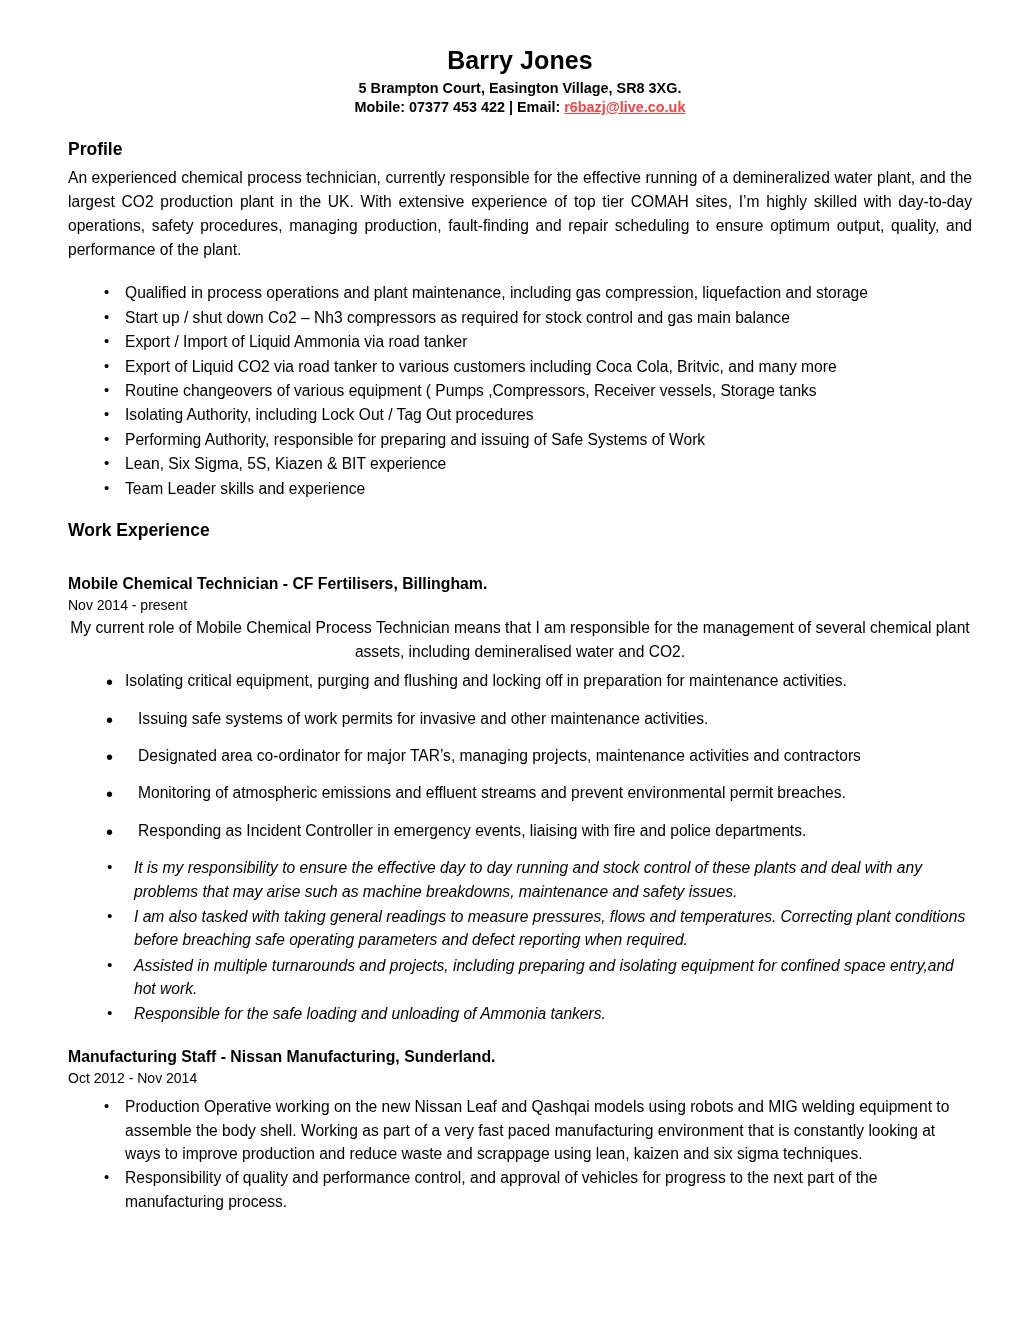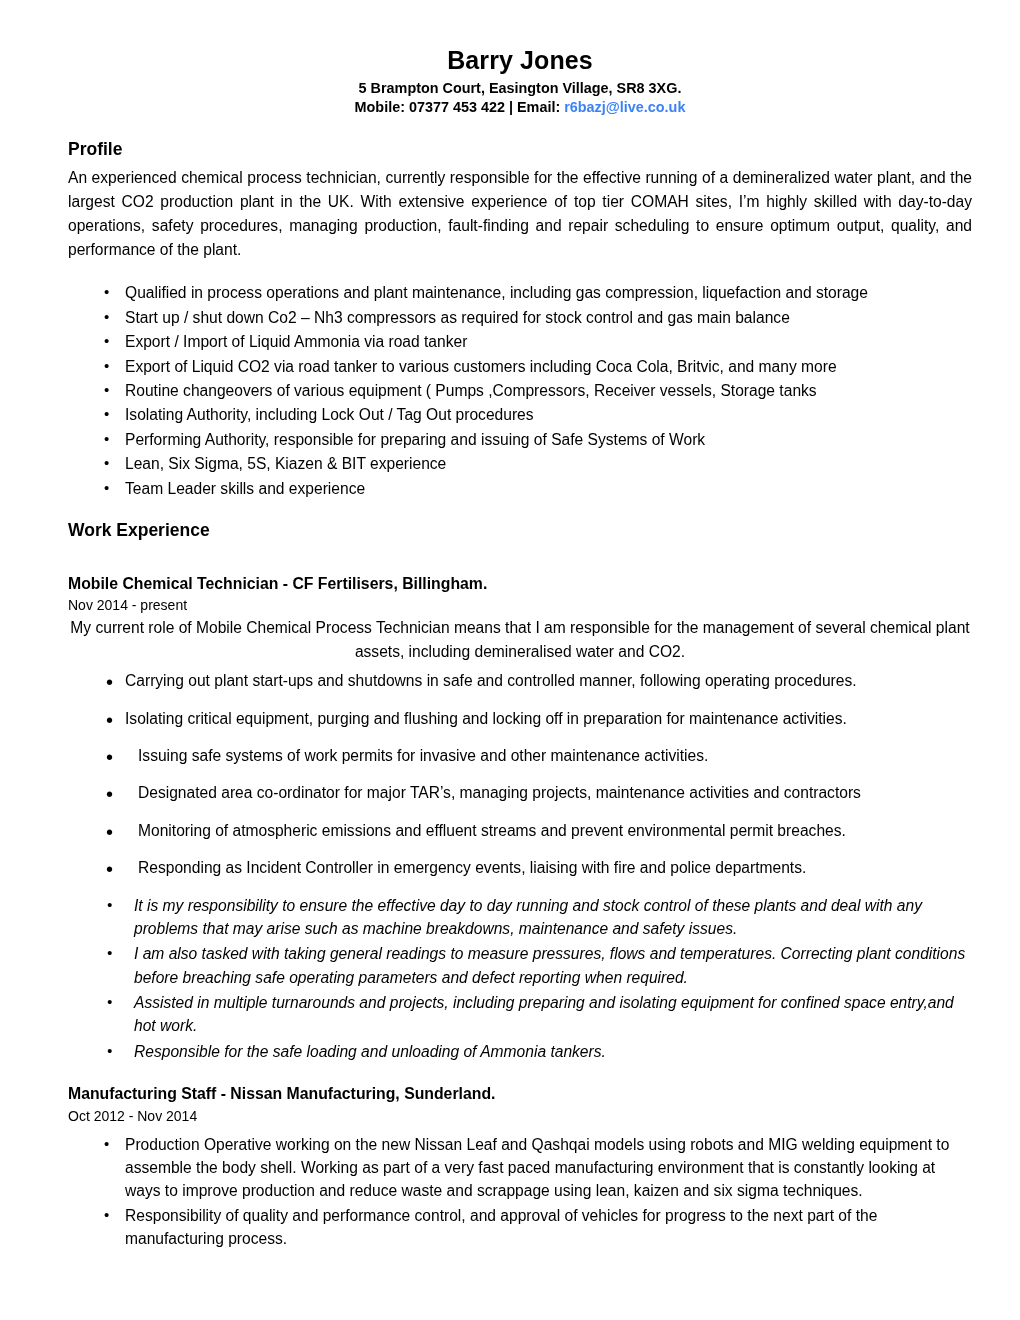--- a/index.html
+++ b/index.html
@@ -35,21 +35,22 @@
     margin: 0 0 3px 0;
   }
   .cv-address,
   .cv-contact {
     font-size: 14.4px;
     font-weight: bold;
     line-height: 1.34;
     margin: 0;
   }
   .cv-email {
-    color: #3b82f6;
+    text-decoration: underline;
+    color: #ef4444;
   }
 
   
   .section-heading {
     font-size: 17.5px;
     font-weight: bold;
     line-height: 1.2;
     margin: 0 0 6px 0;
   }
   .section {
@@ -189,21 +190,20 @@
 
     <div class="spacer-lg"></div>
 
     <div class="job-block">
       <p class="job-title">Mobile Chemical Technician - CF Fertilisers, Billingham.</p>
       <p class="job-dates">Nov 2014 - present</p>
       <p class="job-intro">My current role of Mobile Chemical Process Technician means that I am responsible for the management of several chemical plant assets, including demineralised water and CO2.</p>
     </div>
 
     <ul class="cv-list job-list-wide">
-      <li class="tight">Carrying out plant start-ups and shutdowns in safe and controlled manner, following operating procedures.</li>
       <li class="tight">Isolating critical equipment, purging and flushing and locking off in preparation for maintenance activities.</li>
       <li>Issuing safe systems of work permits for invasive and other maintenance activities.</li>
       <li>Designated area co-ordinator for major TAR’s, managing projects, maintenance activities and contractors</li>
       <li>Monitoring of atmospheric emissions and effluent streams and prevent environmental permit breaches.</li>
       <li>Responding as Incident Controller in emergency events, liaising with fire and police departments.</li>
     </ul>
 
     <ul class="cv-list job-list-tight">
       <li>It is my responsibility to ensure the effective day to day running and stock control of these plants and deal with any problems that may arise such as machine breakdowns, maintenance and safety issues.</li>
       <li>I am also tasked with taking general readings to measure pressures, flows and temperatures.  Correcting plant conditions before breaching safe operating parameters and defect reporting when required.</li>

